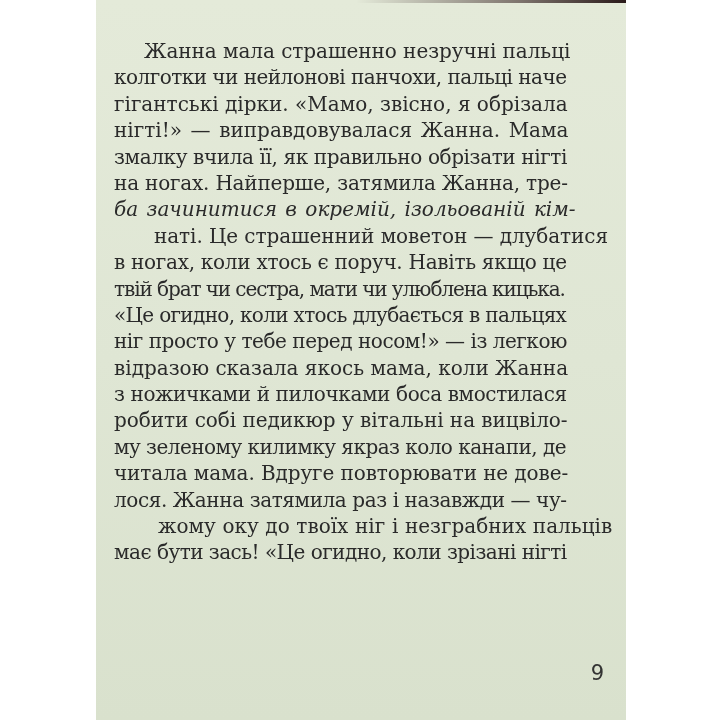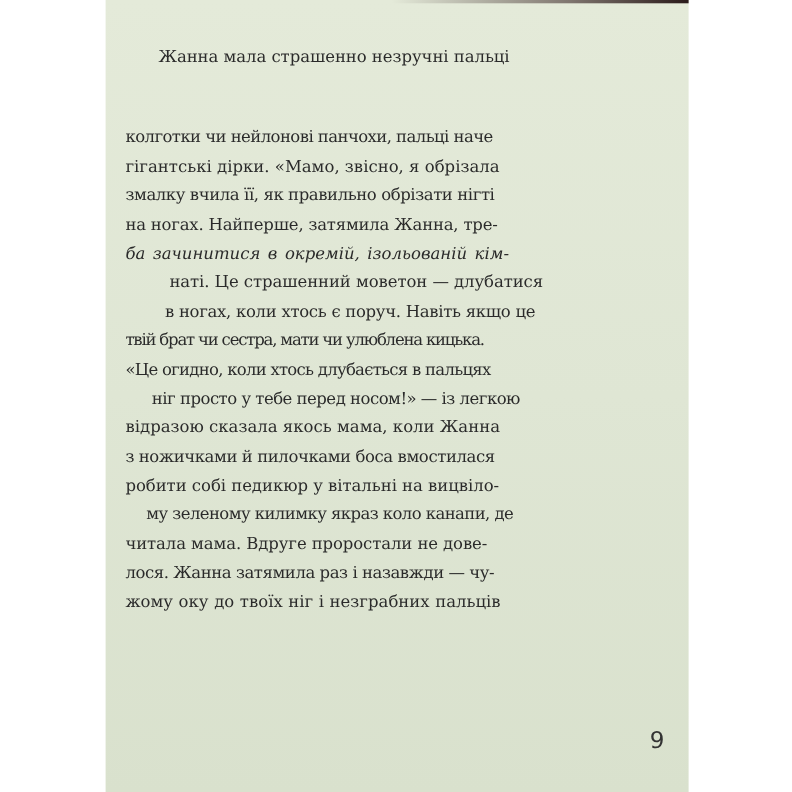--- a/index.html
+++ b/index.html
@@ -25,21 +25,21 @@
       width: 270px;
       height: 3px;
       background: linear-gradient(90deg, rgba(60,40,40,0) 0%, rgba(60,40,40,0.6) 60%, #2a1a1a 100%);
     }
     .text-block {
       position: absolute;
       left: 18px;
       top: 38px;
       width: 488px;
       font-family: "DejaVu Serif", "Liberation Serif", serif;
-      font-size: 15px;
+      font-size: 20px;
       line-height: 26.4px;
       color: #2a2a2a;
     }
     .line {
       display: block;
       white-space: nowrap;
       text-align: justify;
       text-align-last: justify;
       height: 26.4px;
       overflow: visible;
@@ -56,32 +56,34 @@
       color: #333333;
     }
   </style>
 </head>
 <body>
 
 <div class="page">
   <div class="top-shadow"></div>
   <div class="text-block">
     <span class="line indent" style="display: block; letter-spacing: -0.0555556px; text-align: left; text-align-last: left;">Жанна мала страшенно незручні пальці</span>
-    <span class="line" style="display: block; letter-spacing: -0.52381px; text-align: right; text-align-last: left; margin-top: 47px;">колготки чи нейлонові панчохи, пальці наче</span>
+    <span class="line" style="display: block; letter-spacing: -0.52381px; text-align: right; text-align-last: left;">колготки чи нейлонові панчохи, пальці наче</span>
     <span class="line" style="display: block; text-align: left; text-align-last: left;">гігантські дірки. «Мамо, звісно, я обрізала</span>
+    <span class="line" style="display: block; word-spacing: 2.25px; text-align: left; text-align-last: left;">нігті!» — виправдовувалася Жанна. Мама</span>
     <span class="line" style="display: block; letter-spacing: -0.386364px; text-align: left; text-align-last: left;">змалку вчила її, як правильно обрізати нігті</span>
     <span class="line" style="display: block; letter-spacing: -0.2px; text-align: right; text-align-last: left;">на ногах. Найперше, затямила Жанна, тре-</span>
     <span class="line" style="display: block; word-spacing: 2px; text-align: left; text-align-last: left; font-style: italic;">ба зачинитися в окремій, ізольованій кім-</span>
     <span class="line" style="display: block; letter-spacing: -0.0769231px; text-align: left; text-align-last: left; margin-left: 40px;">наті. Це страшенний моветон — длубатися</span>
-    <span class="line" style="display: block; letter-spacing: -0.27907px; text-align: left; text-align-last: left; margin-left: 36px;">в ногах, коли хтось є поруч. Навіть якщо це</span>
+    <span class="line" style="display: block; letter-spacing: -0.27907px; text-align: left; text-align-last: left;">в ногах, коли хтось є поруч. Навіть якщо це</span>
     <span class="line" style="display: block; letter-spacing: -1.08889px; text-align: left; text-align-last: left;">твій брат чи сестра, мати чи улюблена кицька.</span>
     <span class="line" style="display: block; letter-spacing: -0.674419px; text-align: center; text-align-last: left;">«Це огидно, коли хтось длубається в пальцях</span>
-    <span class="line" style="display: block; letter-spacing: -0.465116px; text-align: left; text-align-last: left; margin-left: 24px;">ніг просто у тебе перед носом!» — із легкою</span>
+    <span class="line" style="display: block; letter-spacing: -0.465116px; text-align: left; text-align-last: left;">ніг просто у тебе перед носом!» — із легкою</span>
     <span class="line" style="display: block; text-align: right; text-align-last: left;">відразою сказала якось мама, коли Жанна</span>
     <span class="line" style="display: block; letter-spacing: -0.384615px; text-align: left; text-align-last: left;">з ножичками й пилочками боса вмостилася</span>
     <span class="line" style="display: block; letter-spacing: -0.047619px; text-align: left; text-align-last: left;">робити собі педикюр у вітальні на вицвіло-</span>
-    <span class="line" style="display: block; letter-spacing: -0.536585px; text-align: center; text-align-last: left; margin-left: 19px;">му зеленому килимку якраз коло канапи, де</span>
-    <span class="line" style="display: block; letter-spacing: -0.1px; text-align: left; text-align-last: left;">читала мама. Вдруге проростали не дове-</span>
+    <span class="line" style="display: block; letter-spacing: -0.536585px; text-align: center; text-align-last: left;">му зеленому килимку якраз коло канапи, де</span>
+    <span class="line" style="display: block; letter-spacing: -0.1px; text-align: left; text-align-last: left;">читала мама. Вдруге повторювати не дове-</span>
     <span class="line" style="display: block; letter-spacing: -0.414634px; text-align: left; text-align-last: left;">лося. Жанна затямила раз і назавжди — чу-</span>
-    <span class="line" style="display: block; word-spacing: 0.285714px; text-align: left; text-align-last: left;">жому оку до твоїх ніг і незграбних пальців</span>
+    <span class="line" style="display: block; word-spacing: 0.285714px; text-align: left; text-align-last: left; margin-left: 44px;">жому оку до твоїх ніг і незграбних пальців</span>
+    <span class="line" style="display: block; letter-spacing: -0.533333px; text-align: left; text-align-last: left;">має бути зась! «Це огидно, коли зрізані нігті</span>
   </div>
   <div class="page-number">9</div>
 </div>
 
 </body></html>

